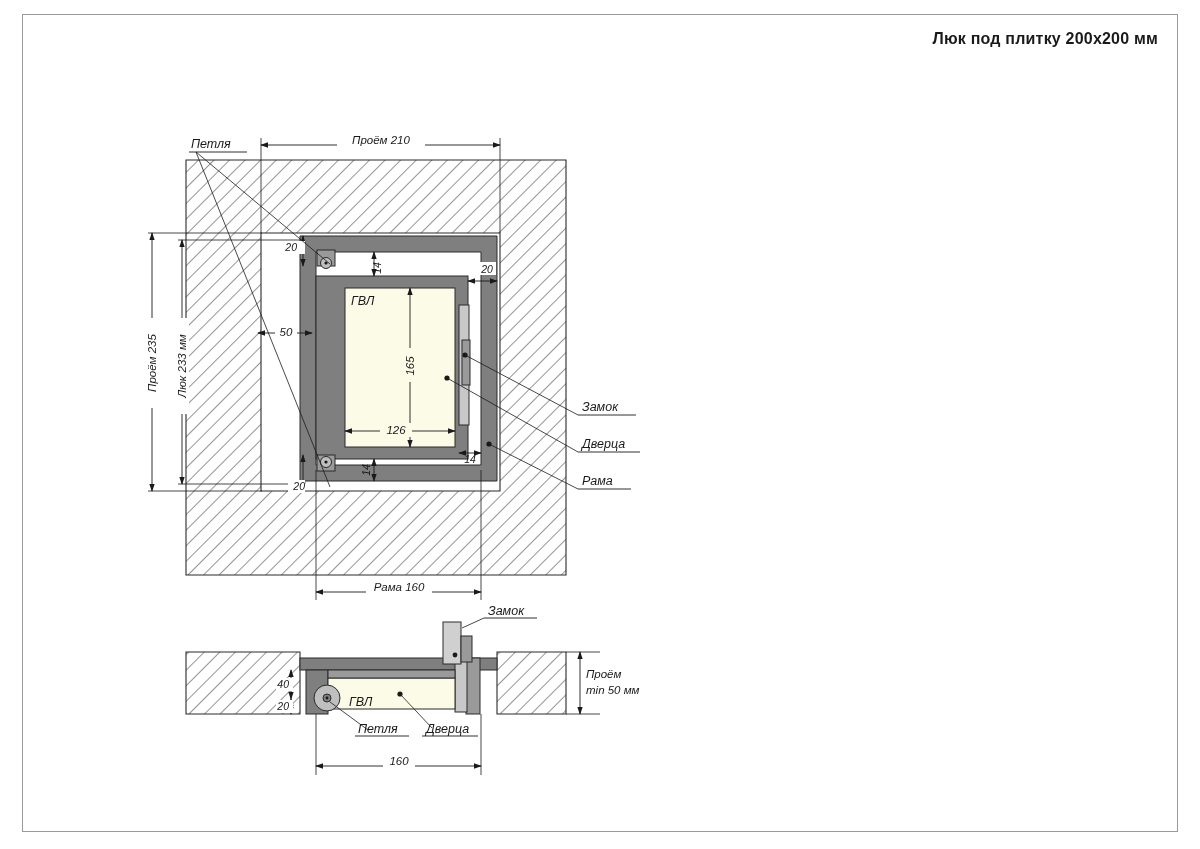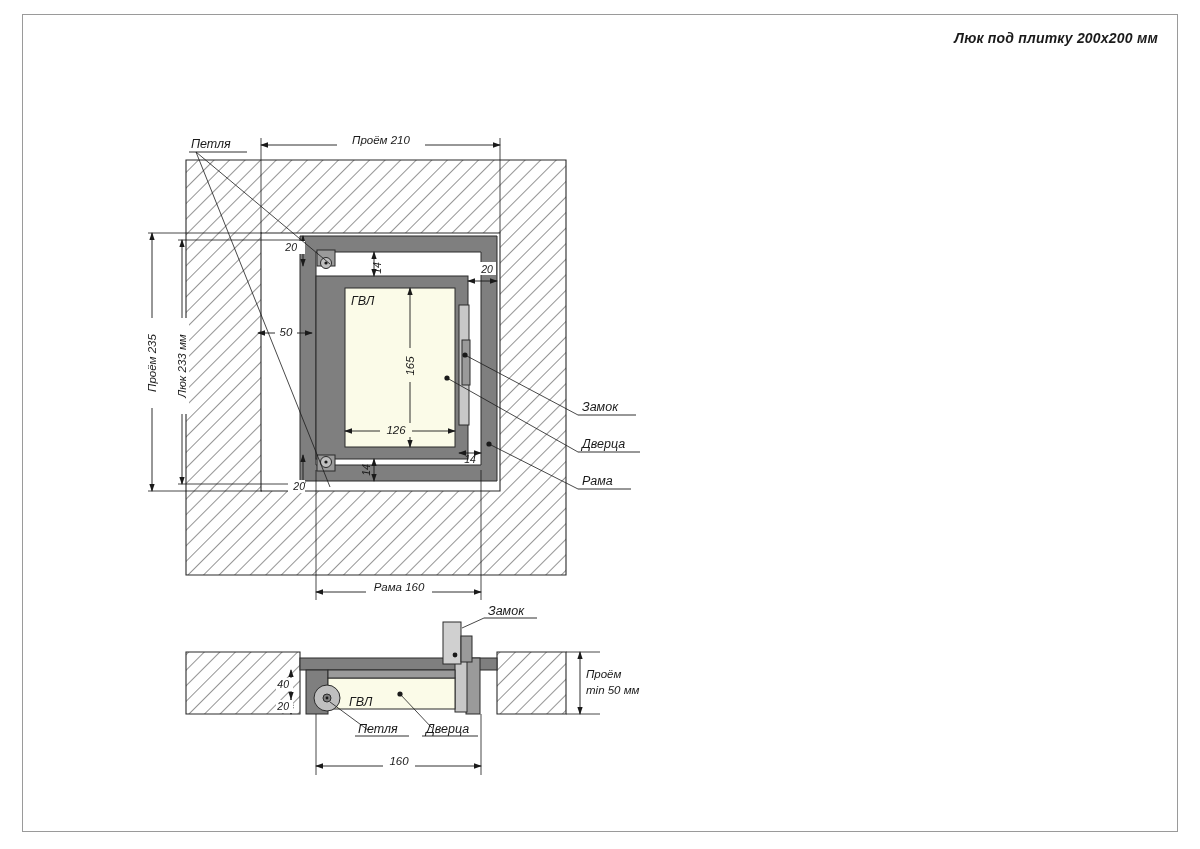--- a/index.html
+++ b/index.html
@@ -9,21 +9,21 @@
   }
   #sheet{
     position:absolute;left:0;top:0;width:1200px;height:849px;
   }
   .frame{
     position:absolute;left:22px;top:14px;width:1156px;height:818px;
     border:1px solid #9a9a9a;box-sizing:border-box;background:#fff;
   }
   .title{
     position:absolute;right:42px;top:30px;
-    font-style:italic;font-weight:bold;font-size:14px;color:#1a1a1a;
+    font-weight:bold;font-size:16px;color:#1a1a1a;
     letter-spacing:.2px;white-space:nowrap;
   }
   svg#dwg{position:absolute;left:0;top:0;width:1200px;height:849px;}
   text{font-family:"Liberation Sans", sans-serif;font-style:italic;fill:#1a1a1a;}
   .lbl{font-size:12.5px;}
   .dim{font-size:11.5px;}
   .dim-s{font-size:10.5px;}
 </style>
 </head>
 <body>

